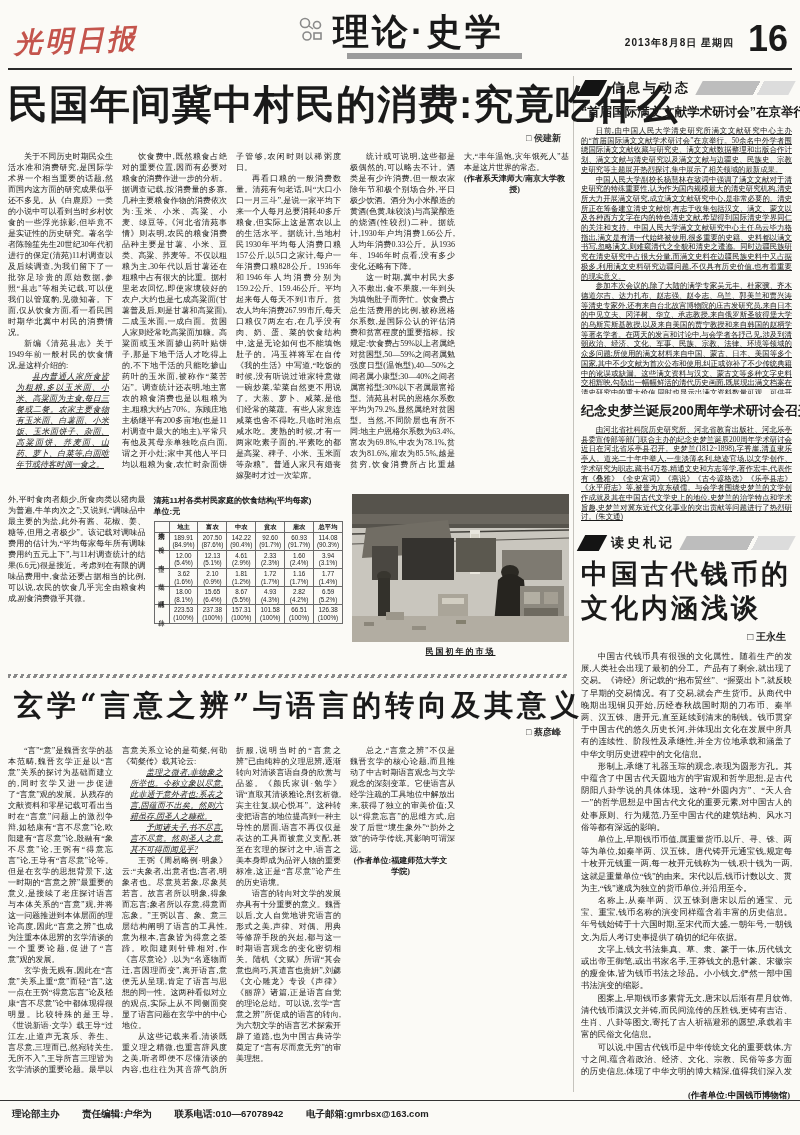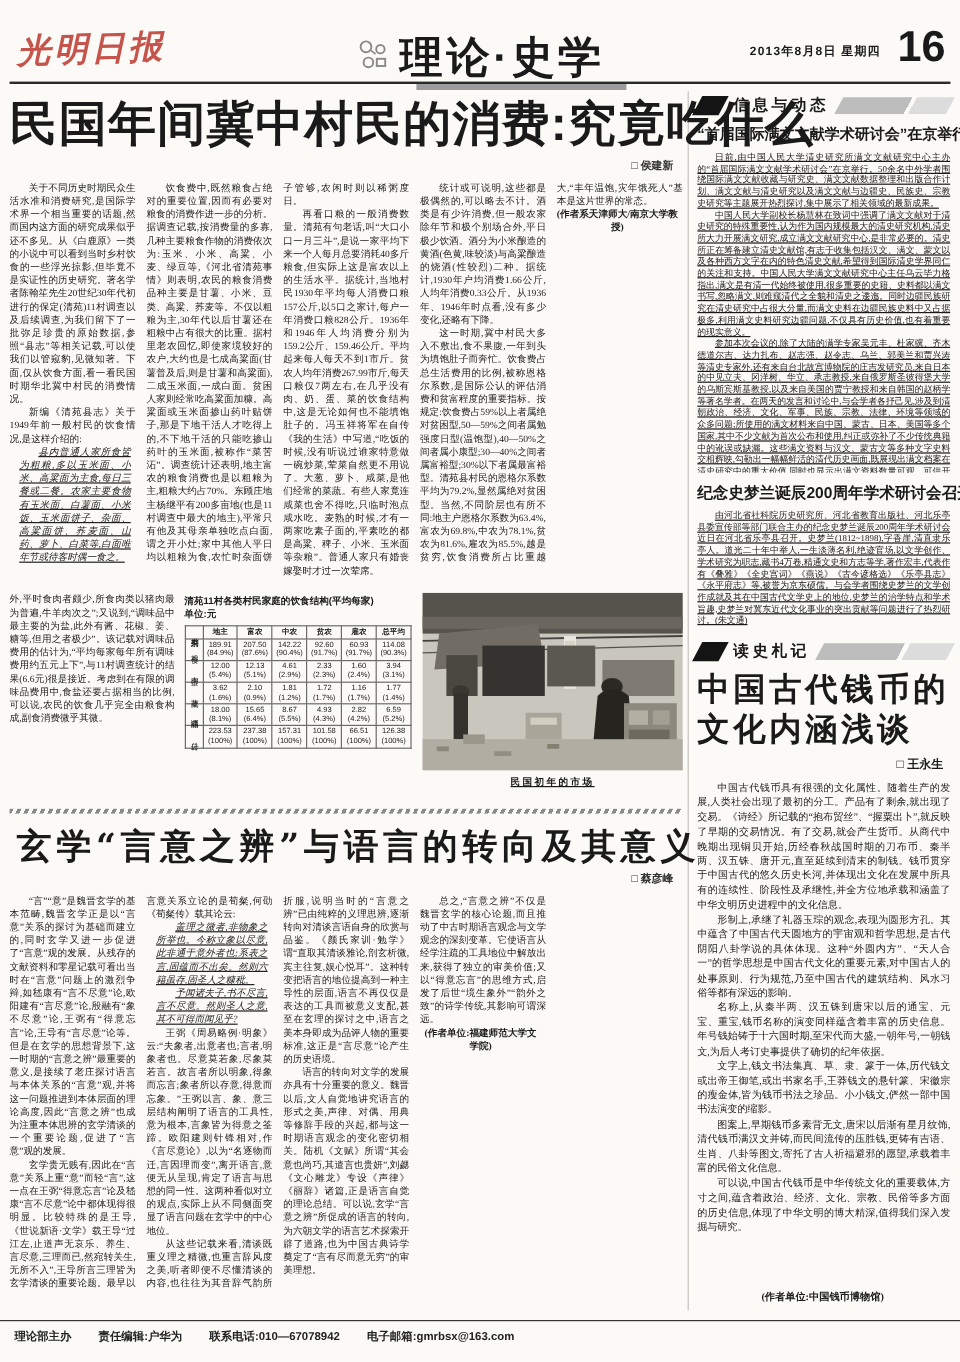--- a/index.html
+++ b/index.html
@@ -3,21 +3,21 @@
 <meta charset="utf-8">
 <style>
   * { box-sizing: border-box; margin: 0; padding: 0; }
   html,body { width: 800px; }
   body { font-family: "Liberation Serif","DejaVu Serif",serif; background:#e8e6e0; }
   .page { position:relative; width:800px; height:1135px; background:#fbfaf6; overflow:hidden; color:#1a1a1a; }
 
   
   .header { position:absolute; top:10px; left:10px; right:10px; height:56px; }
   .logo { position:absolute; left:4px; top:12px; font:italic 700 28px "DejaVu Serif",serif; color:#c4544c; letter-spacing:3px; transform:rotate(-2deg); }
-  .section-wrap { position:absolute; left:50%; top:16px; transform:translateX(-50%); display:flex; align-items:center; gap:7px; }
+  .section-wrap { position:absolute; left:50%; top:0; transform:translateX(-50%); display:flex; align-items:center; gap:7px; }
   .section-title { font:900 36px/44px "Liberation Sans","DejaVu Sans",sans-serif; letter-spacing:3px; position:relative; }
   .section-underbar { position:absolute; left:14px; bottom:-5px; width:175px; height:6px; background:#9c9c9c; }
   .dateline { position:absolute; right:56px; top:26px; font:700 10px "Liberation Sans",sans-serif; letter-spacing:1px; }
   .pagenum { position:absolute; right:2px; top:8px; font:700 36px "Liberation Sans",sans-serif; }
   .headrule { position:absolute; top:68px; left:8px; width:784px; border-top:2px solid #2a2a2a; }
   .vrule { position:absolute; left:573px; top:76px; height:1016px; width:1px; background:#c5c3bd; }
 
   
   .para { font-size:8px; line-height:11px; text-indent:2em; text-align:justify; }
   .para.q { font-style:italic; color:#222; padding-left:8px; padding-right:4px;text-decoration:underline; }
@@ -55,21 +55,21 @@
   .news1-title { font:800 12.5px/16px "Liberation Sans",sans-serif; white-space:nowrap; margin:4px 0 6px; }
   .news-body { overflow:hidden; }
   .news-body .para { font-size:7.4px; line-height:9.7px;text-decoration:underline; }
   .news1-body { height:268px; }
   .news2-title { font:800 13px/18px "Liberation Sans",sans-serif; white-space:nowrap; margin:8px 0 5px; }
   .news2-body { height:106px; }
   .essay-title { font:900 27px/30px "Liberation Sans","DejaVu Sans",sans-serif; letter-spacing:3px; margin-top:4px; }
   .essay-byline { text-align:right; font:700 10px "Liberation Sans",sans-serif; margin:7px 6px 7px 0; }
   .essay-body { height:424px; overflow:hidden; }
   .essay-body .para { font-size:8.4px; line-height:12.2px; }
-  .essay-ending { text-align:center; font:700 8.5px "Liberation Serif",serif; margin-top:0; padding-right:2px; }
+  .essay-ending { text-align:right; font:700 8.5px "Liberation Serif",serif; margin-top:15px; padding-right:2px; }
 
   
   .footrule { position:absolute; left:0; top:1100px; width:800px; border-top:1.5px solid #333; }
   .footer { position:absolute; left:12px; top:1108px; font:700 9.5px "Liberation Sans",sans-serif; color:#222; }
   .footer span { margin-right:20px; }
 </style>
 </head>
 <body>
 
 <div class="page">
@@ -347,20 +347,21 @@
       <span class="banner-wedge"></span>
       <span class="banner-text">读史札记</span>
       <span class="banner-tail"></span>
     </div>
     <h2 class="essay-title">中国古代钱币的</h2>
     <h2 class="essay-title">文化内涵浅谈</h2>
     <div class="essay-byline">□ 王永生</div>
     <div class="essay-body">
         <p class="para">中国古代钱币具有很强的文化属性。随着生产的发展,人类社会出现了最初的分工。产品有了剩余,就出现了交易。《诗经》所记载的“抱布贸丝”、“握粟出卜”,就反映了早期的交易情况。有了交易,就会产生货币。从商代中晚期出现铜贝开始,历经春秋战国时期的刀布币、秦半两、汉五铢、唐开元,直至延续到清末的制钱。钱币贯穿于中国古代的悠久历史长河,并体现出文化在发展中所具有的连续性、阶段性及承继性,并全方位地承载和涵盖了中华文明历史进程中的文化信息。</p>
         <p class="para">形制上,承继了礼器玉琮的观念,表现为圆形方孔。其中蕴含了中国古代天圆地方的宇宙观和哲学思想,是古代阴阳八卦学说的具体体现。这种“外圆内方”、“天人合一”的哲学思想是中国古代文化的重要元素,对中国古人的处事原则、行为规范,乃至中国古代的建筑结构、风水习俗等都有深远的影响。</p>
+        <p class="para">单位上,早期钱币币值,属重量货币,以斤、寻、铢、两等为单位,如秦半两、汉五铢。唐代铸开元通宝钱,规定每十枚开元钱重一两,每一枚开元钱称为一钱,积十钱为一两,这就是重量单位“钱”的由来。宋代以后,钱币计数以文、贯为主,“钱”遂成为独立的货币单位,并沿用至今。</p>
         <p class="para">名称上,从秦半两、汉五铢到唐宋以后的通宝、元宝、重宝,钱币名称的演变同样蕴含着丰富的历史信息。年号钱始铸于十六国时期,至宋代而大盛,一朝年号,一朝钱文,为后人考订史事提供了确切的纪年依据。</p>
         <p class="para">文字上,钱文书法集真、草、隶、篆于一体,历代钱文或出帝王御笔,或出书家名手,王莽钱文的悬针篆、宋徽宗的瘦金体,皆为钱币书法之珍品。小小钱文,俨然一部中国书法演变的缩影。</p>
         <p class="para">图案上,早期钱币多素背无文,唐宋以后渐有星月纹饰,清代钱币满汉文并铸,而民间流传的压胜钱,更铸有吉语、生肖、八卦等图文,寄托了古人祈福避邪的愿望,承载着丰富的民俗文化信息。</p>
         <p class="para">可以说,中国古代钱币是中华传统文化的重要载体,方寸之间,蕴含着政治、经济、文化、宗教、民俗等多方面的历史信息,体现了中华文明的博大精深,值得我们深入发掘与研究。</p>
       </div>
     <div class="essay-ending">(作者单位:中国钱币博物馆)</div>
   </aside>
 
   <div class="footrule"></div>
   <div class="footer">

